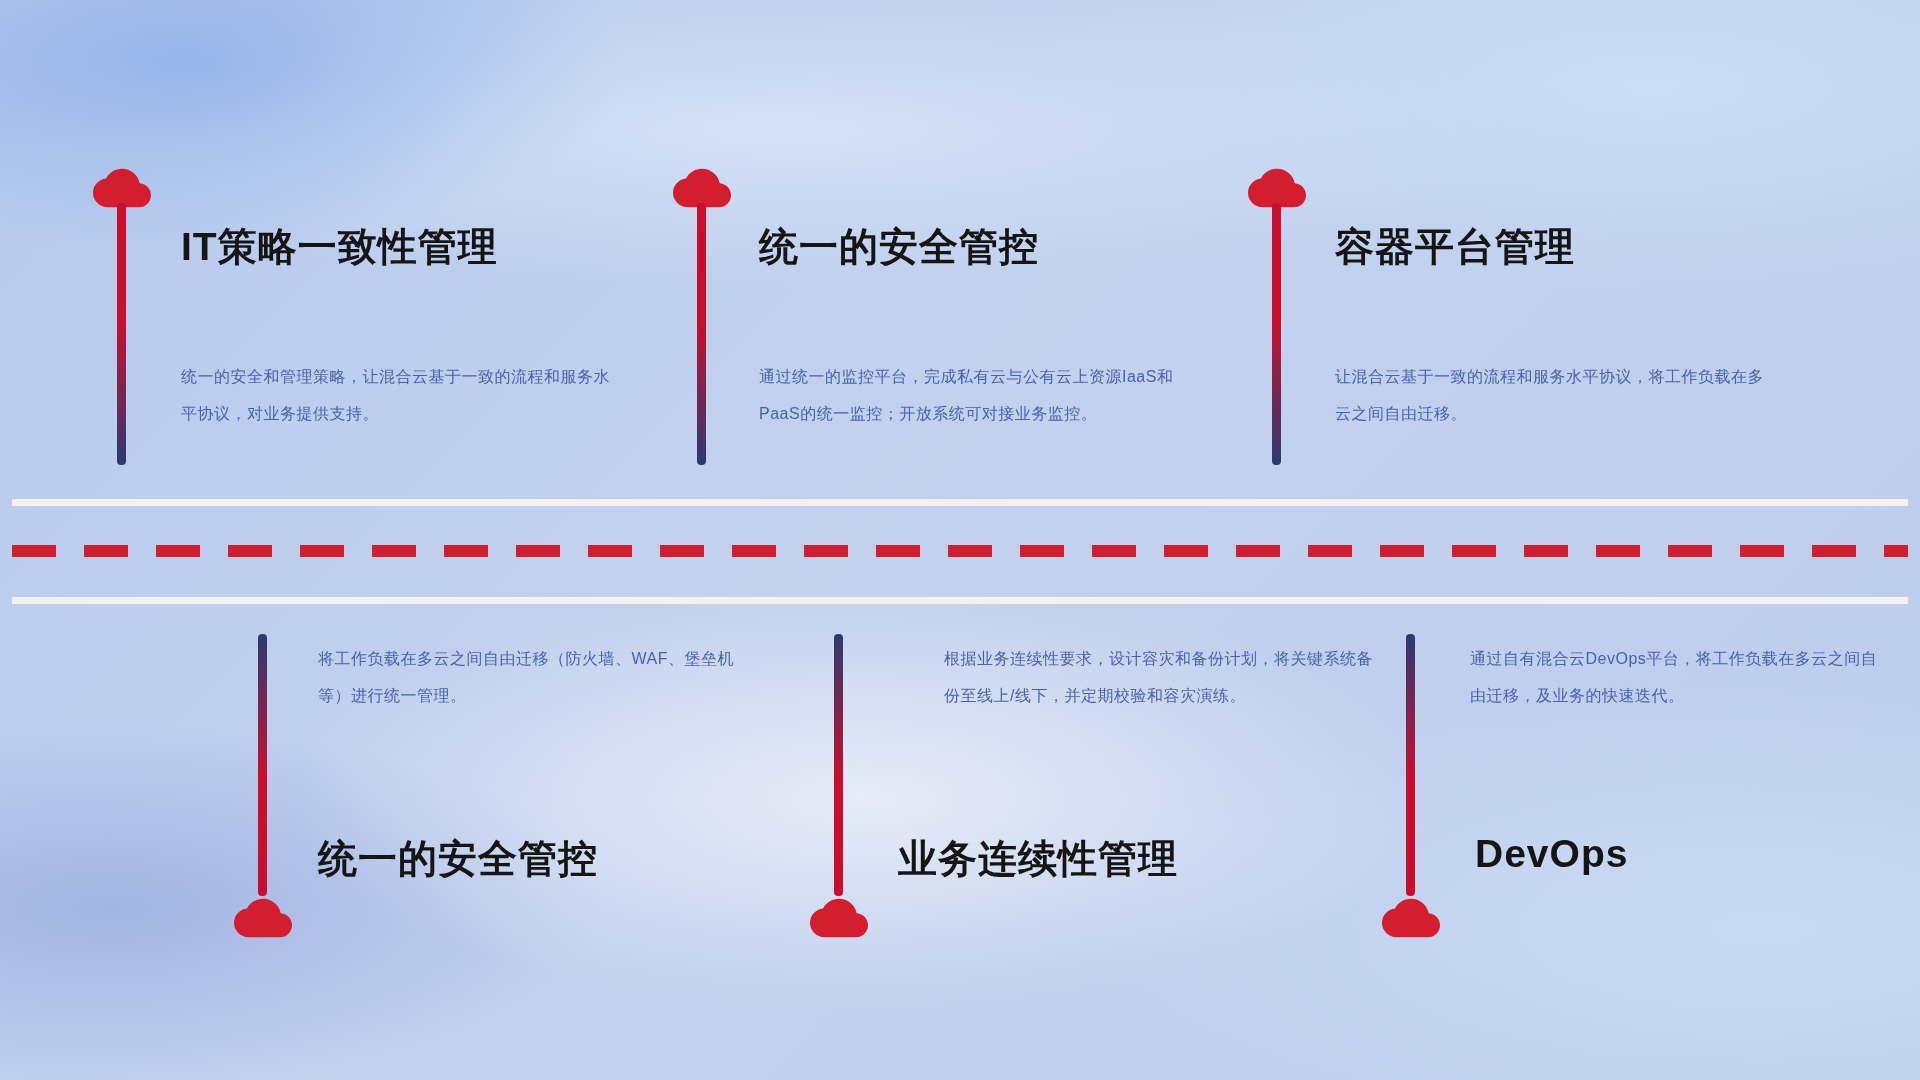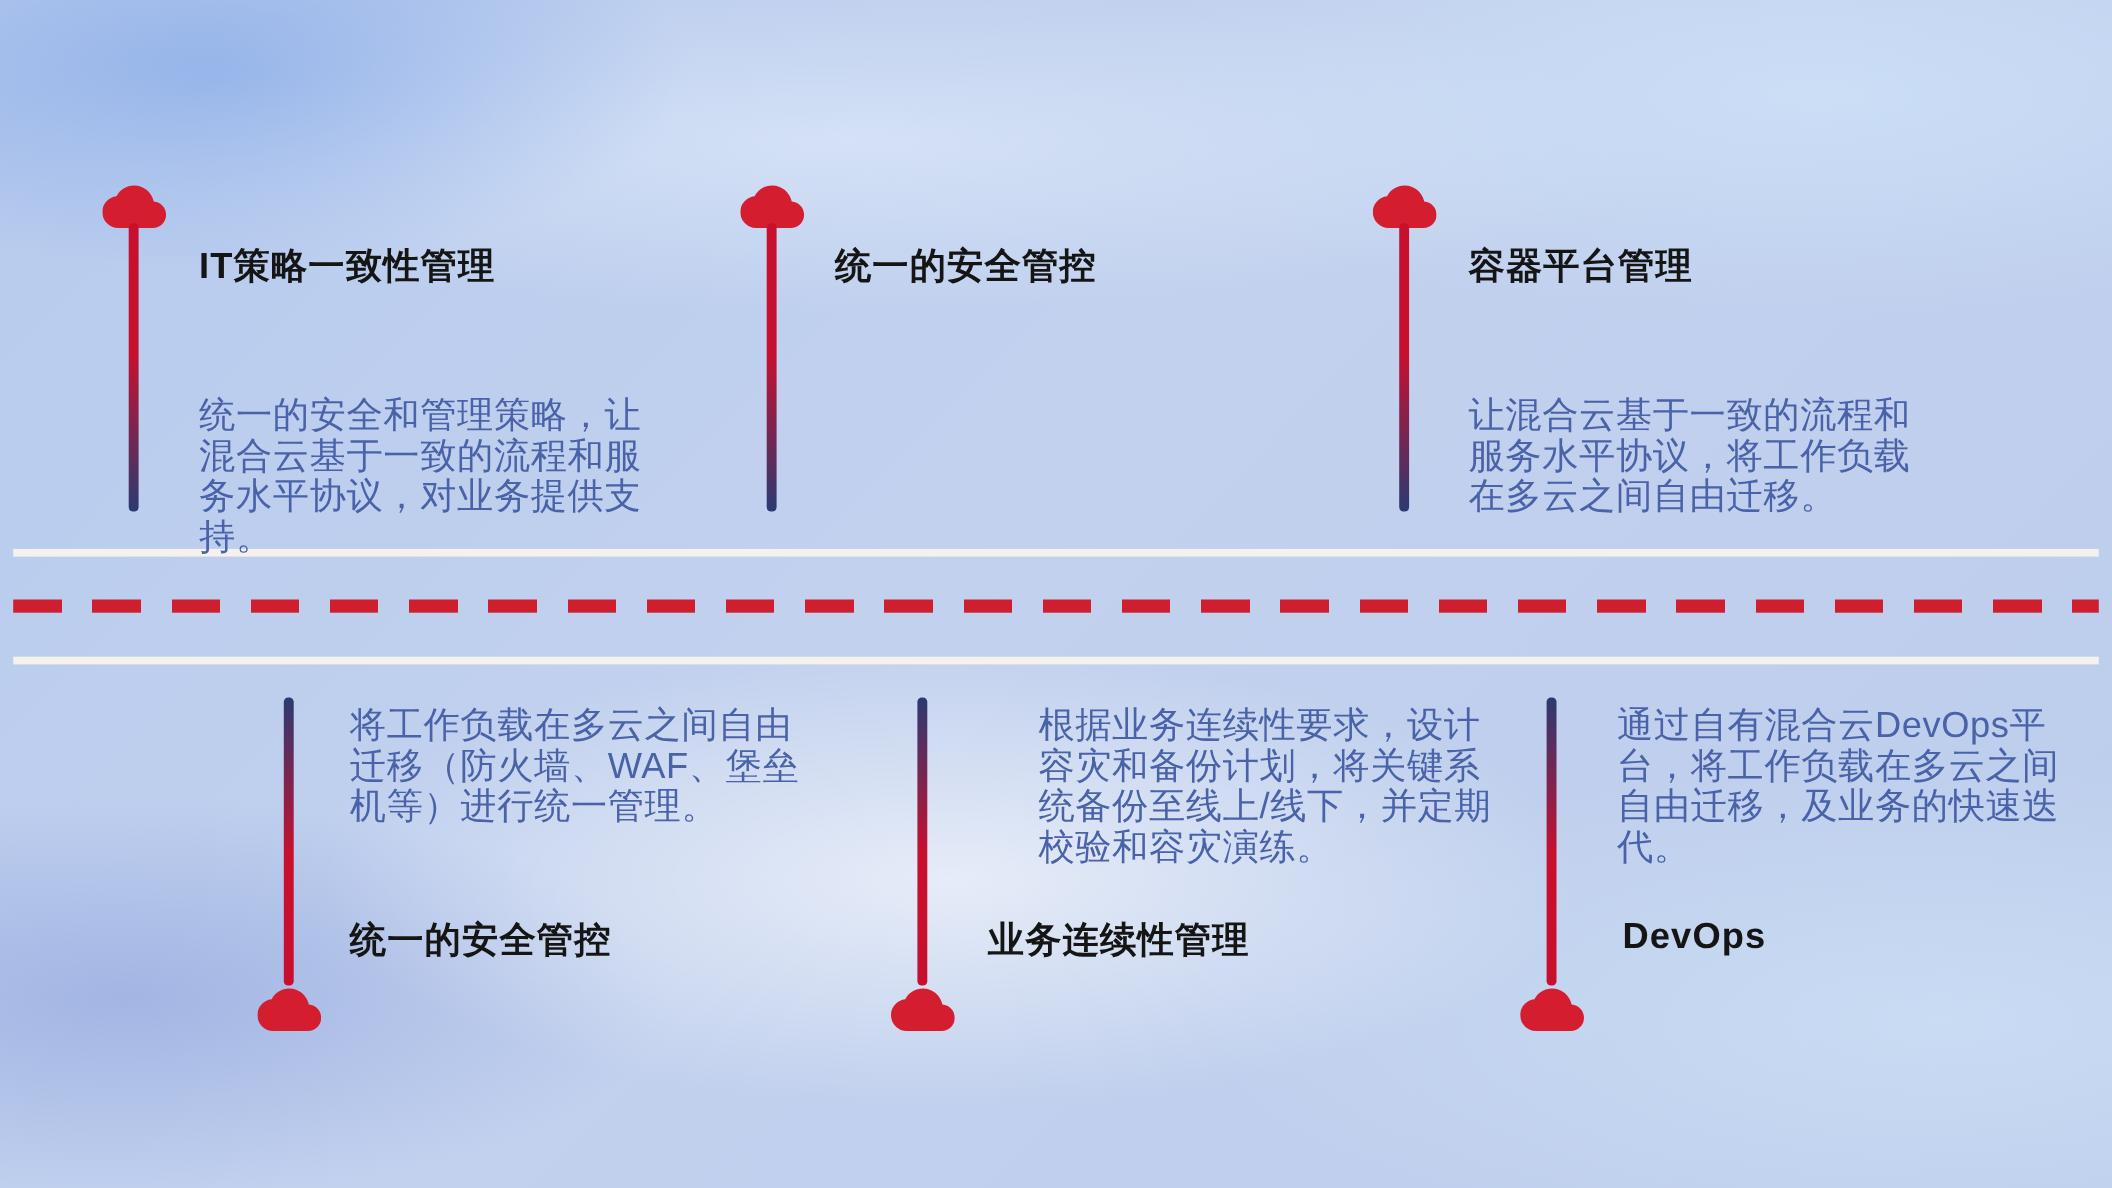--- a/index.html
+++ b/index.html
@@ -36,26 +36,26 @@
     position:absolute;left:12px;width:1896px;height:12px;
     background:repeating-linear-gradient(90deg,var(--dash-red) 0 44px,transparent 44px 72px);
   }
   .cloud{position:absolute;width:58px;height:40px;}
   .cloud path{fill:var(--cloud-red);}
   .vline{position:absolute;width:9px;height:262px;border-radius:4px;}
   .vline.top{background:linear-gradient(180deg,var(--line-red) 0%,var(--line-red) 45%,var(--line-navy) 100%);}
   .vline.bottom{background:linear-gradient(180deg,var(--line-navy) 0%,var(--line-red) 55%,var(--line-red) 100%);}
   .title{
     position:absolute;margin:0;
-    font-size:33px;font-weight:700;letter-spacing:1px;
+    font-size:39px;font-weight:700;letter-spacing:1px;
     color:var(--title-text);white-space:nowrap;
   }
   .desc{
     position:absolute;margin:0;
-    font-size:33px;line-height:37px;letter-spacing:0.5px;
+    font-size:16px;line-height:37px;letter-spacing:0.5px;
     color:var(--desc-text);
   }
 </style>
 </head>
 <body>
 
 <div class="canvas">
 
   <div class="road-line" style="top:499px"></div>
   <div class="road-dash" style="top:545px"></div>
@@ -66,20 +66,21 @@
     </svg>
   <div class="vline top" style="left:117px;top:203px"></div>
   <h2 class="title" style="left:181px;top:220px">IT策略一致性管理</h2>
   <p class="desc" style="left:181px;top:358px;width:435px">统一的安全和管理策略，让混合云基于一致的流程和服务水平协议，对业务提供支持。</p>
 
   <svg class="cloud" style="left:673px;top:168px" viewBox="0 4 24 16">
       <path d="M19.35 10.04C18.67 6.59 15.64 4 12 4 9.11 4 6.6 5.64 5.35 8.04 2.34 8.36 0 10.91 0 14c0 3.31 2.69 6 6 6h13c2.76 0 5-2.24 5-5 0-2.64-2.05-4.78-4.65-4.96z"></path>
     </svg>
   <div class="vline top" style="left:697px;top:203px"></div>
   <h2 class="title" style="left:759px;top:220px">统一的安全管控</h2>
+  <p class="desc" style="left:759px;top:358px;width:455px">通过统一的监控平台，完成私有云与公有云上资源IaaS和PaaS的统一监控；开放系统可对接业务监控。</p>
 
   <svg class="cloud" style="left:1248px;top:168px" viewBox="0 4 24 16">
       <path d="M19.35 10.04C18.67 6.59 15.64 4 12 4 9.11 4 6.6 5.64 5.35 8.04 2.34 8.36 0 10.91 0 14c0 3.31 2.69 6 6 6h13c2.76 0 5-2.24 5-5 0-2.64-2.05-4.78-4.65-4.96z"></path>
     </svg>
   <div class="vline top" style="left:1272px;top:203px"></div>
   <h2 class="title" style="left:1335px;top:220px">容器平台管理</h2>
   <p class="desc" style="left:1335px;top:358px;width:435px">让混合云基于一致的流程和服务水平协议，将工作负载在多云之间自由迁移。</p>
 
   <div class="vline bottom" style="left:258px;top:634px"></div>
   <svg class="cloud" style="left:234px;top:898px" viewBox="0 4 24 16">

